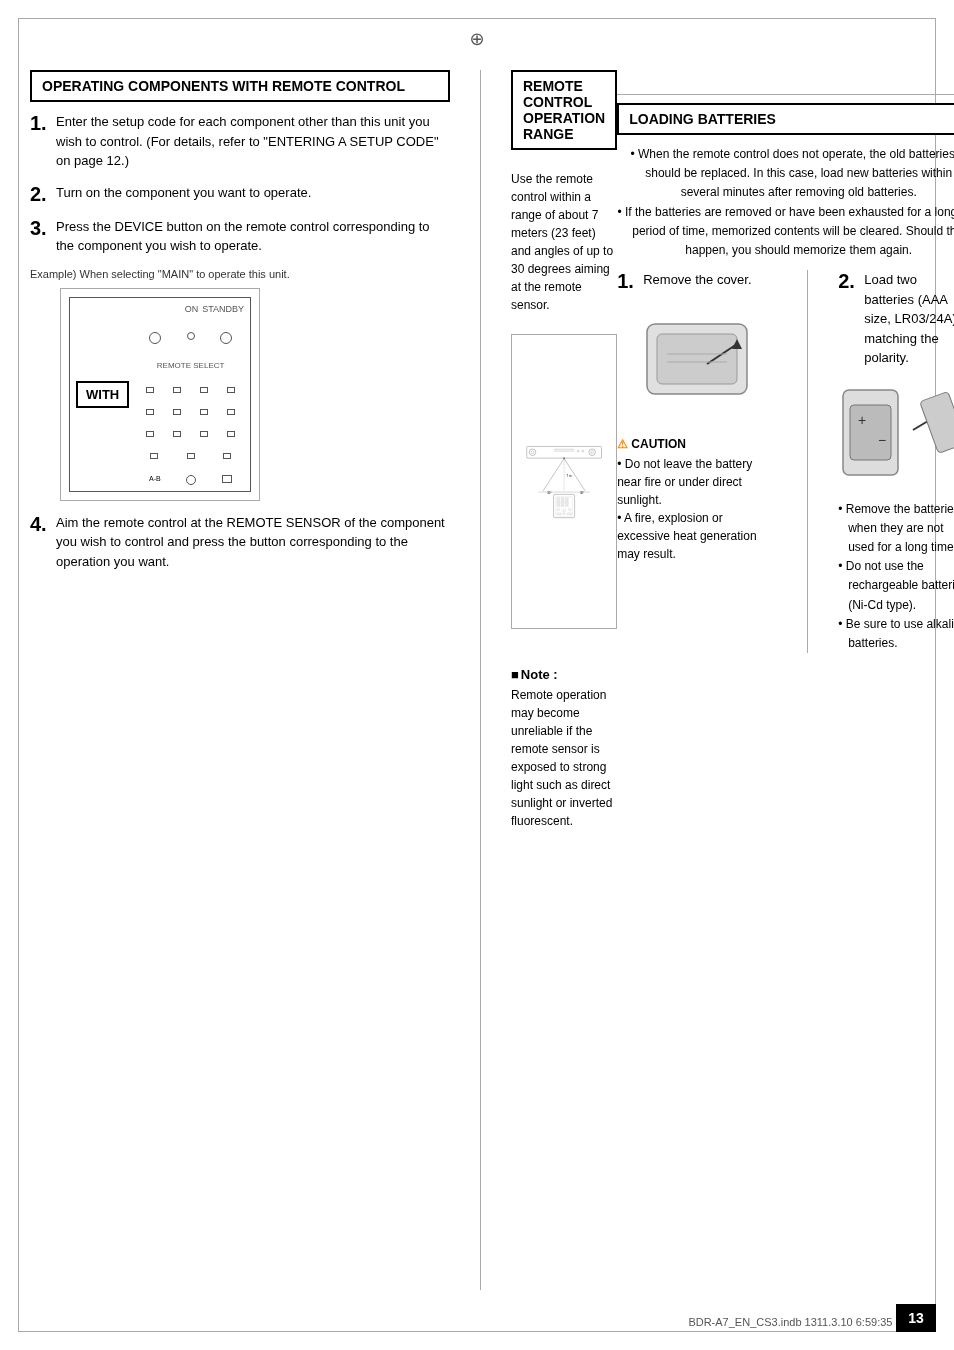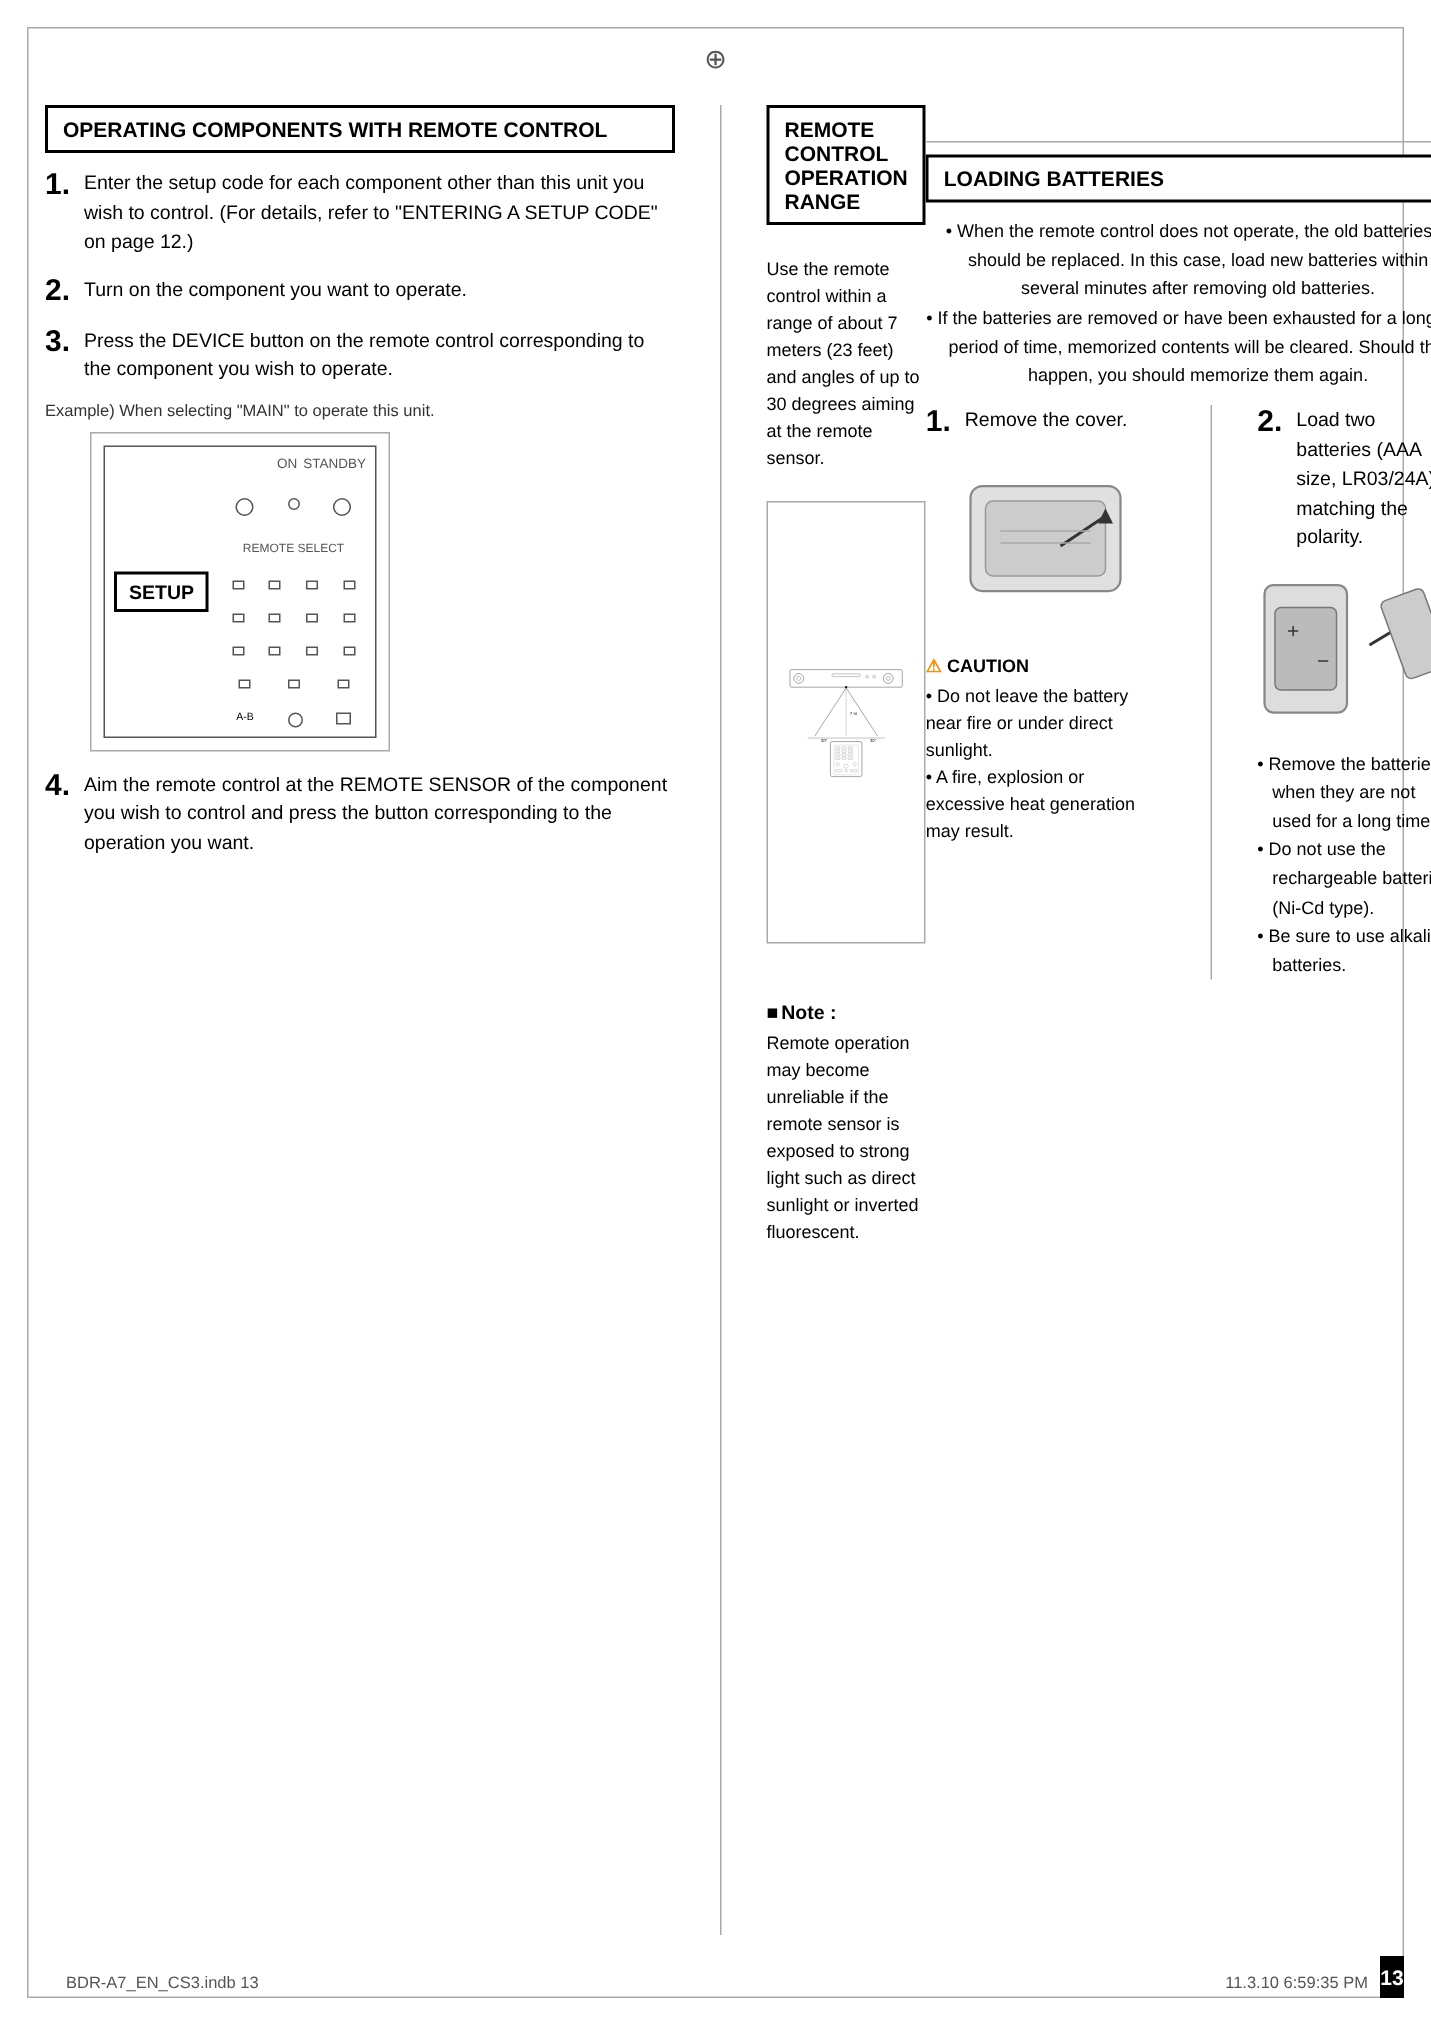--- a/index.html
+++ b/index.html
@@ -30,36 +30,36 @@
       color: #555;
     }
 
     
     .bottom-bar {
       position: absolute;
       bottom: 22px;
       left: 30px;
       right: 42px;
       display: flex;
-      justify-content: space-between;
+      justify-content: flex-end;
       font-size: 11px;
       color: #555;
       padding-left: 14px;
     }
 
     
     .page-badge {
       position: absolute;
       bottom: 18px;
       right: 18px;
       background: #000;
       color: #fff;
       font-size: 14px;
       font-weight: bold;
-      width: 16px;
+      width: 40px;
       height: 28px;
       display: flex;
       align-items: center;
       justify-content: center;
     }
 
     
     .main-content {
       position: absolute;
       top: 70px;
@@ -331,21 +331,21 @@
 
         <div class="step">
           <span class="step-number">3.</span>
           <span class="step-text">Press the DEVICE button on the remote control corresponding to the component you wish to operate.</span>
         </div>
 
         <div class="example-label">Example) When selecting "MAIN" to operate this unit.</div>
 
         <div class="remote-illustration">
           <div class="remote-inner">
-            <div class="main-btn">SETUP</div>
+            <div class="main-btn">WITH</div>
             <div class="remote-buttons-grid">
 
               <div class="remote-top-row">
                 <span style="font-size:9px; color:#555;">ON</span>
                 <span style="font-size:9px; color:#555;">STANDBY</span>
               </div>
               <div class="remote-row">
                 <span class="rbtn-circle"></span>
                 <span style="display:inline-block;width:8px;height:8px;border:1px solid #555;border-radius:50%;"></span>
                 <span class="rbtn-circle"></span>

